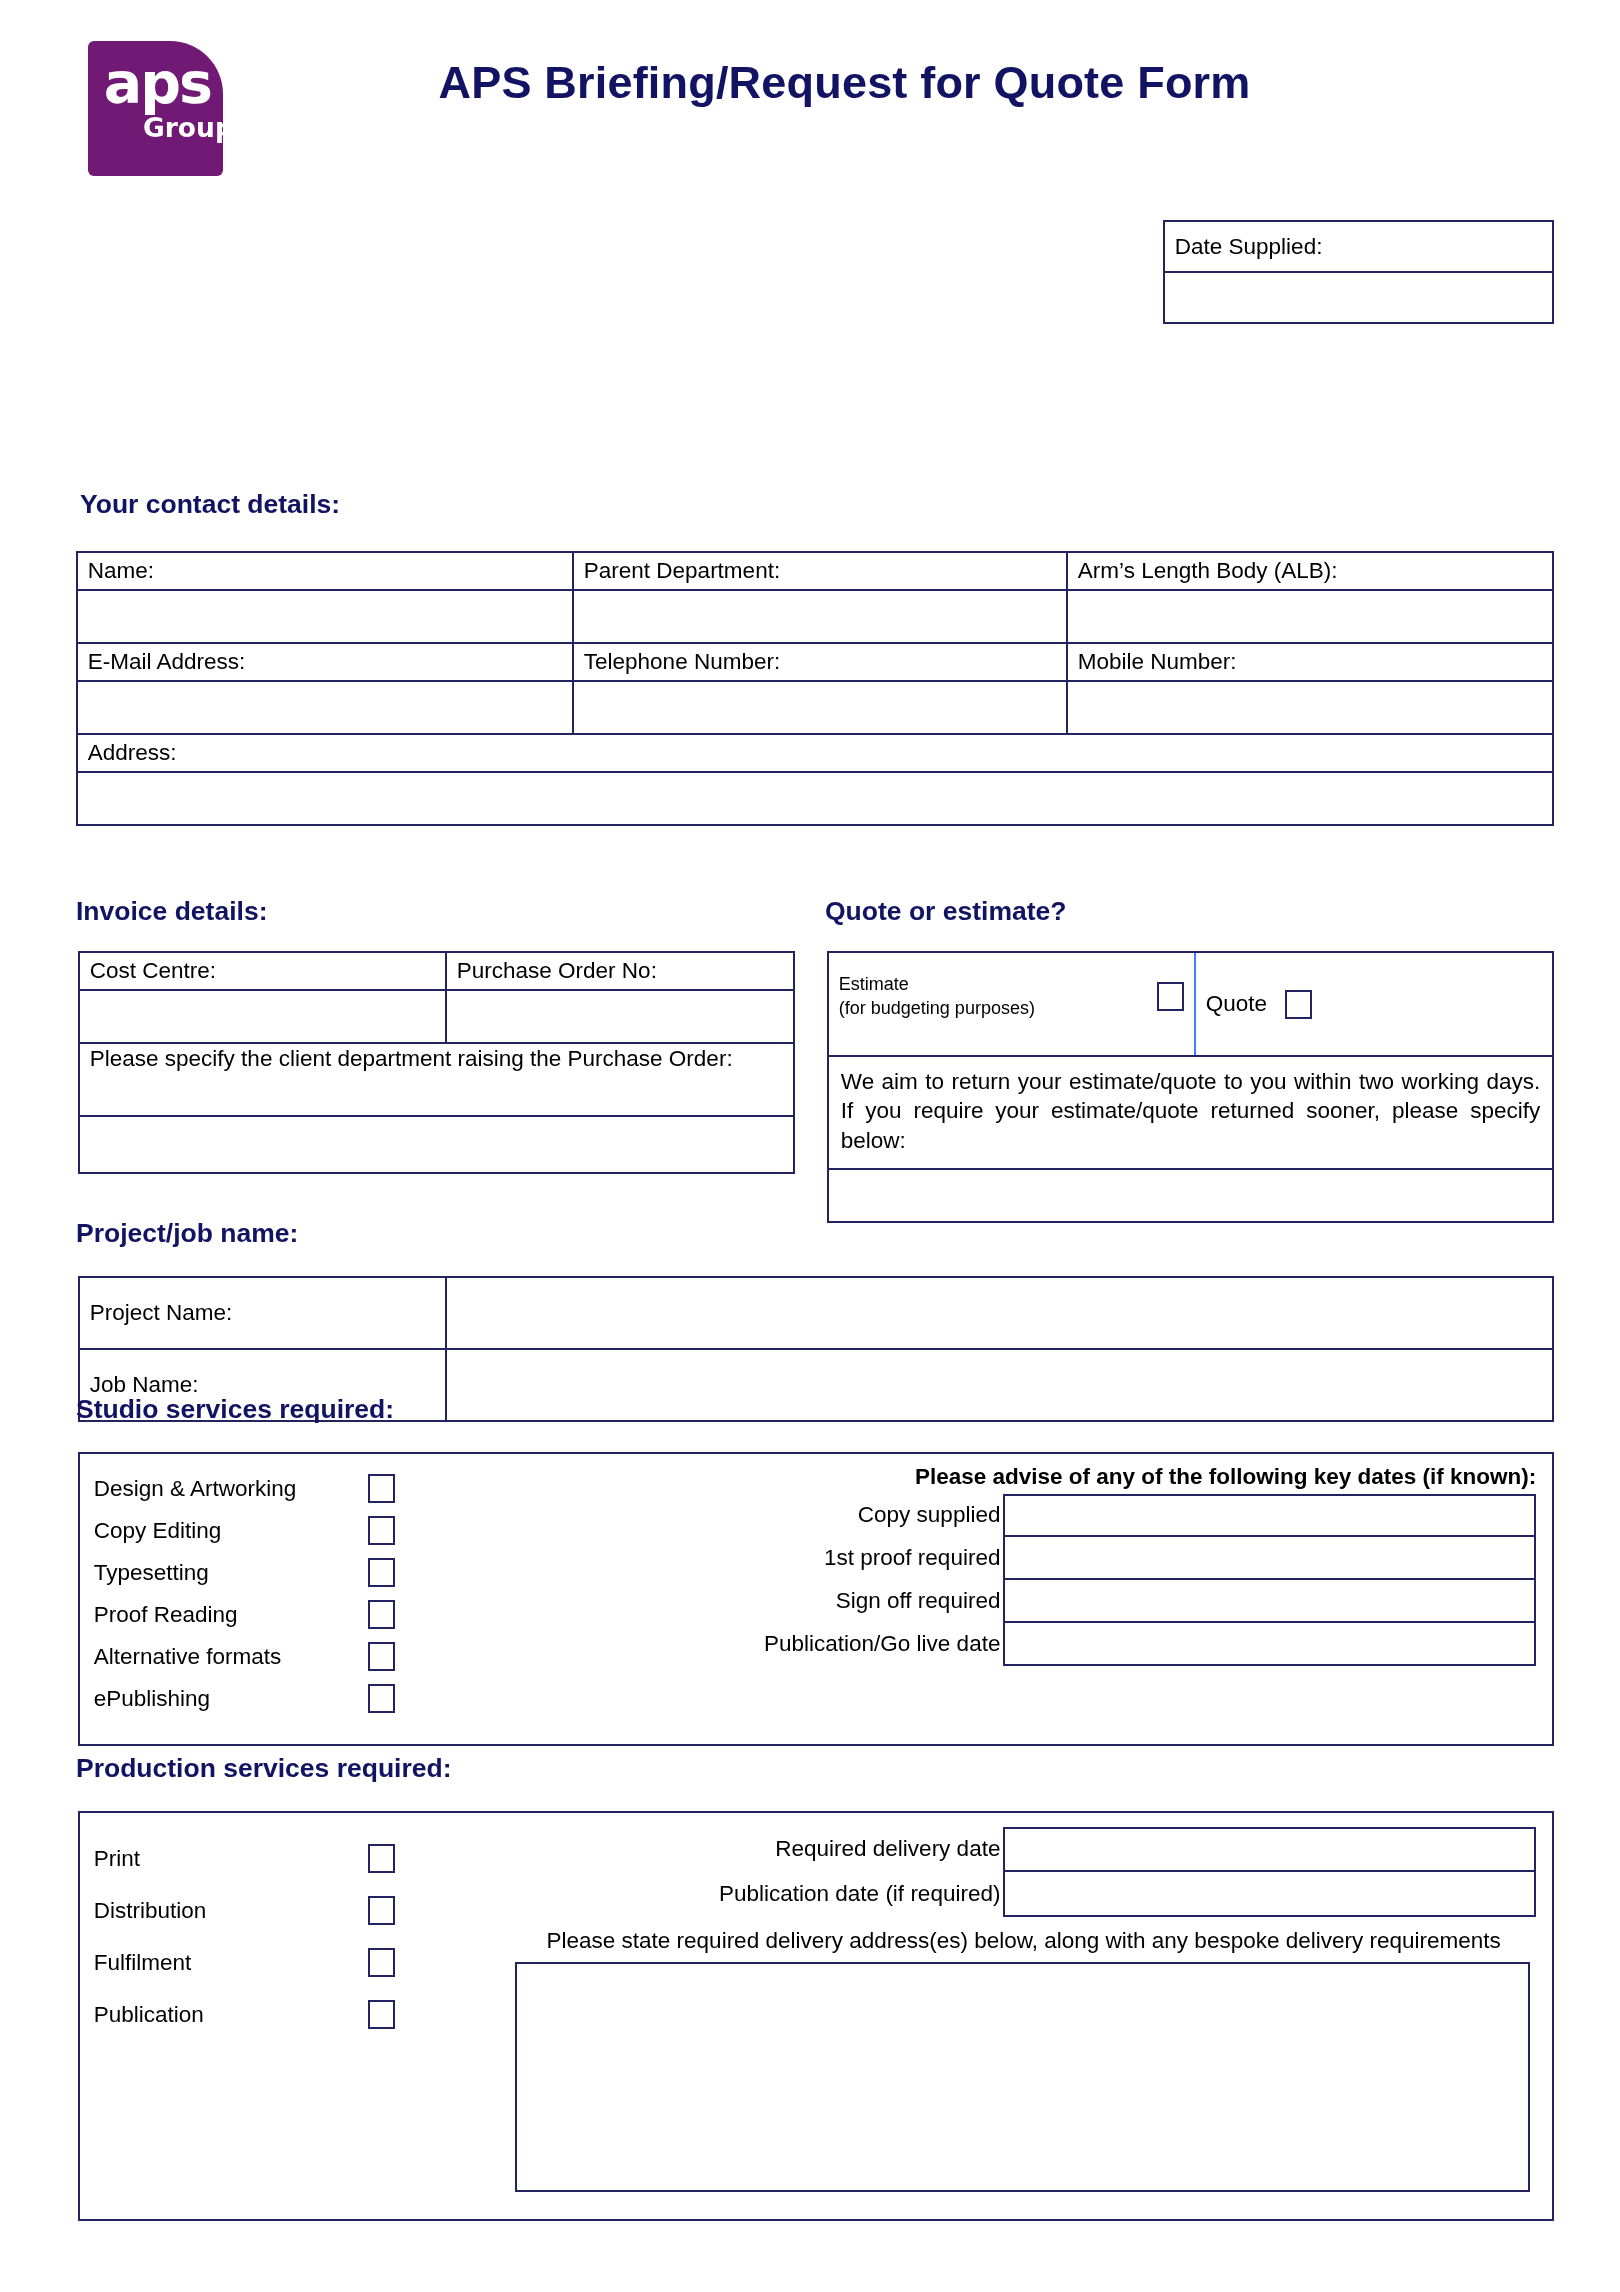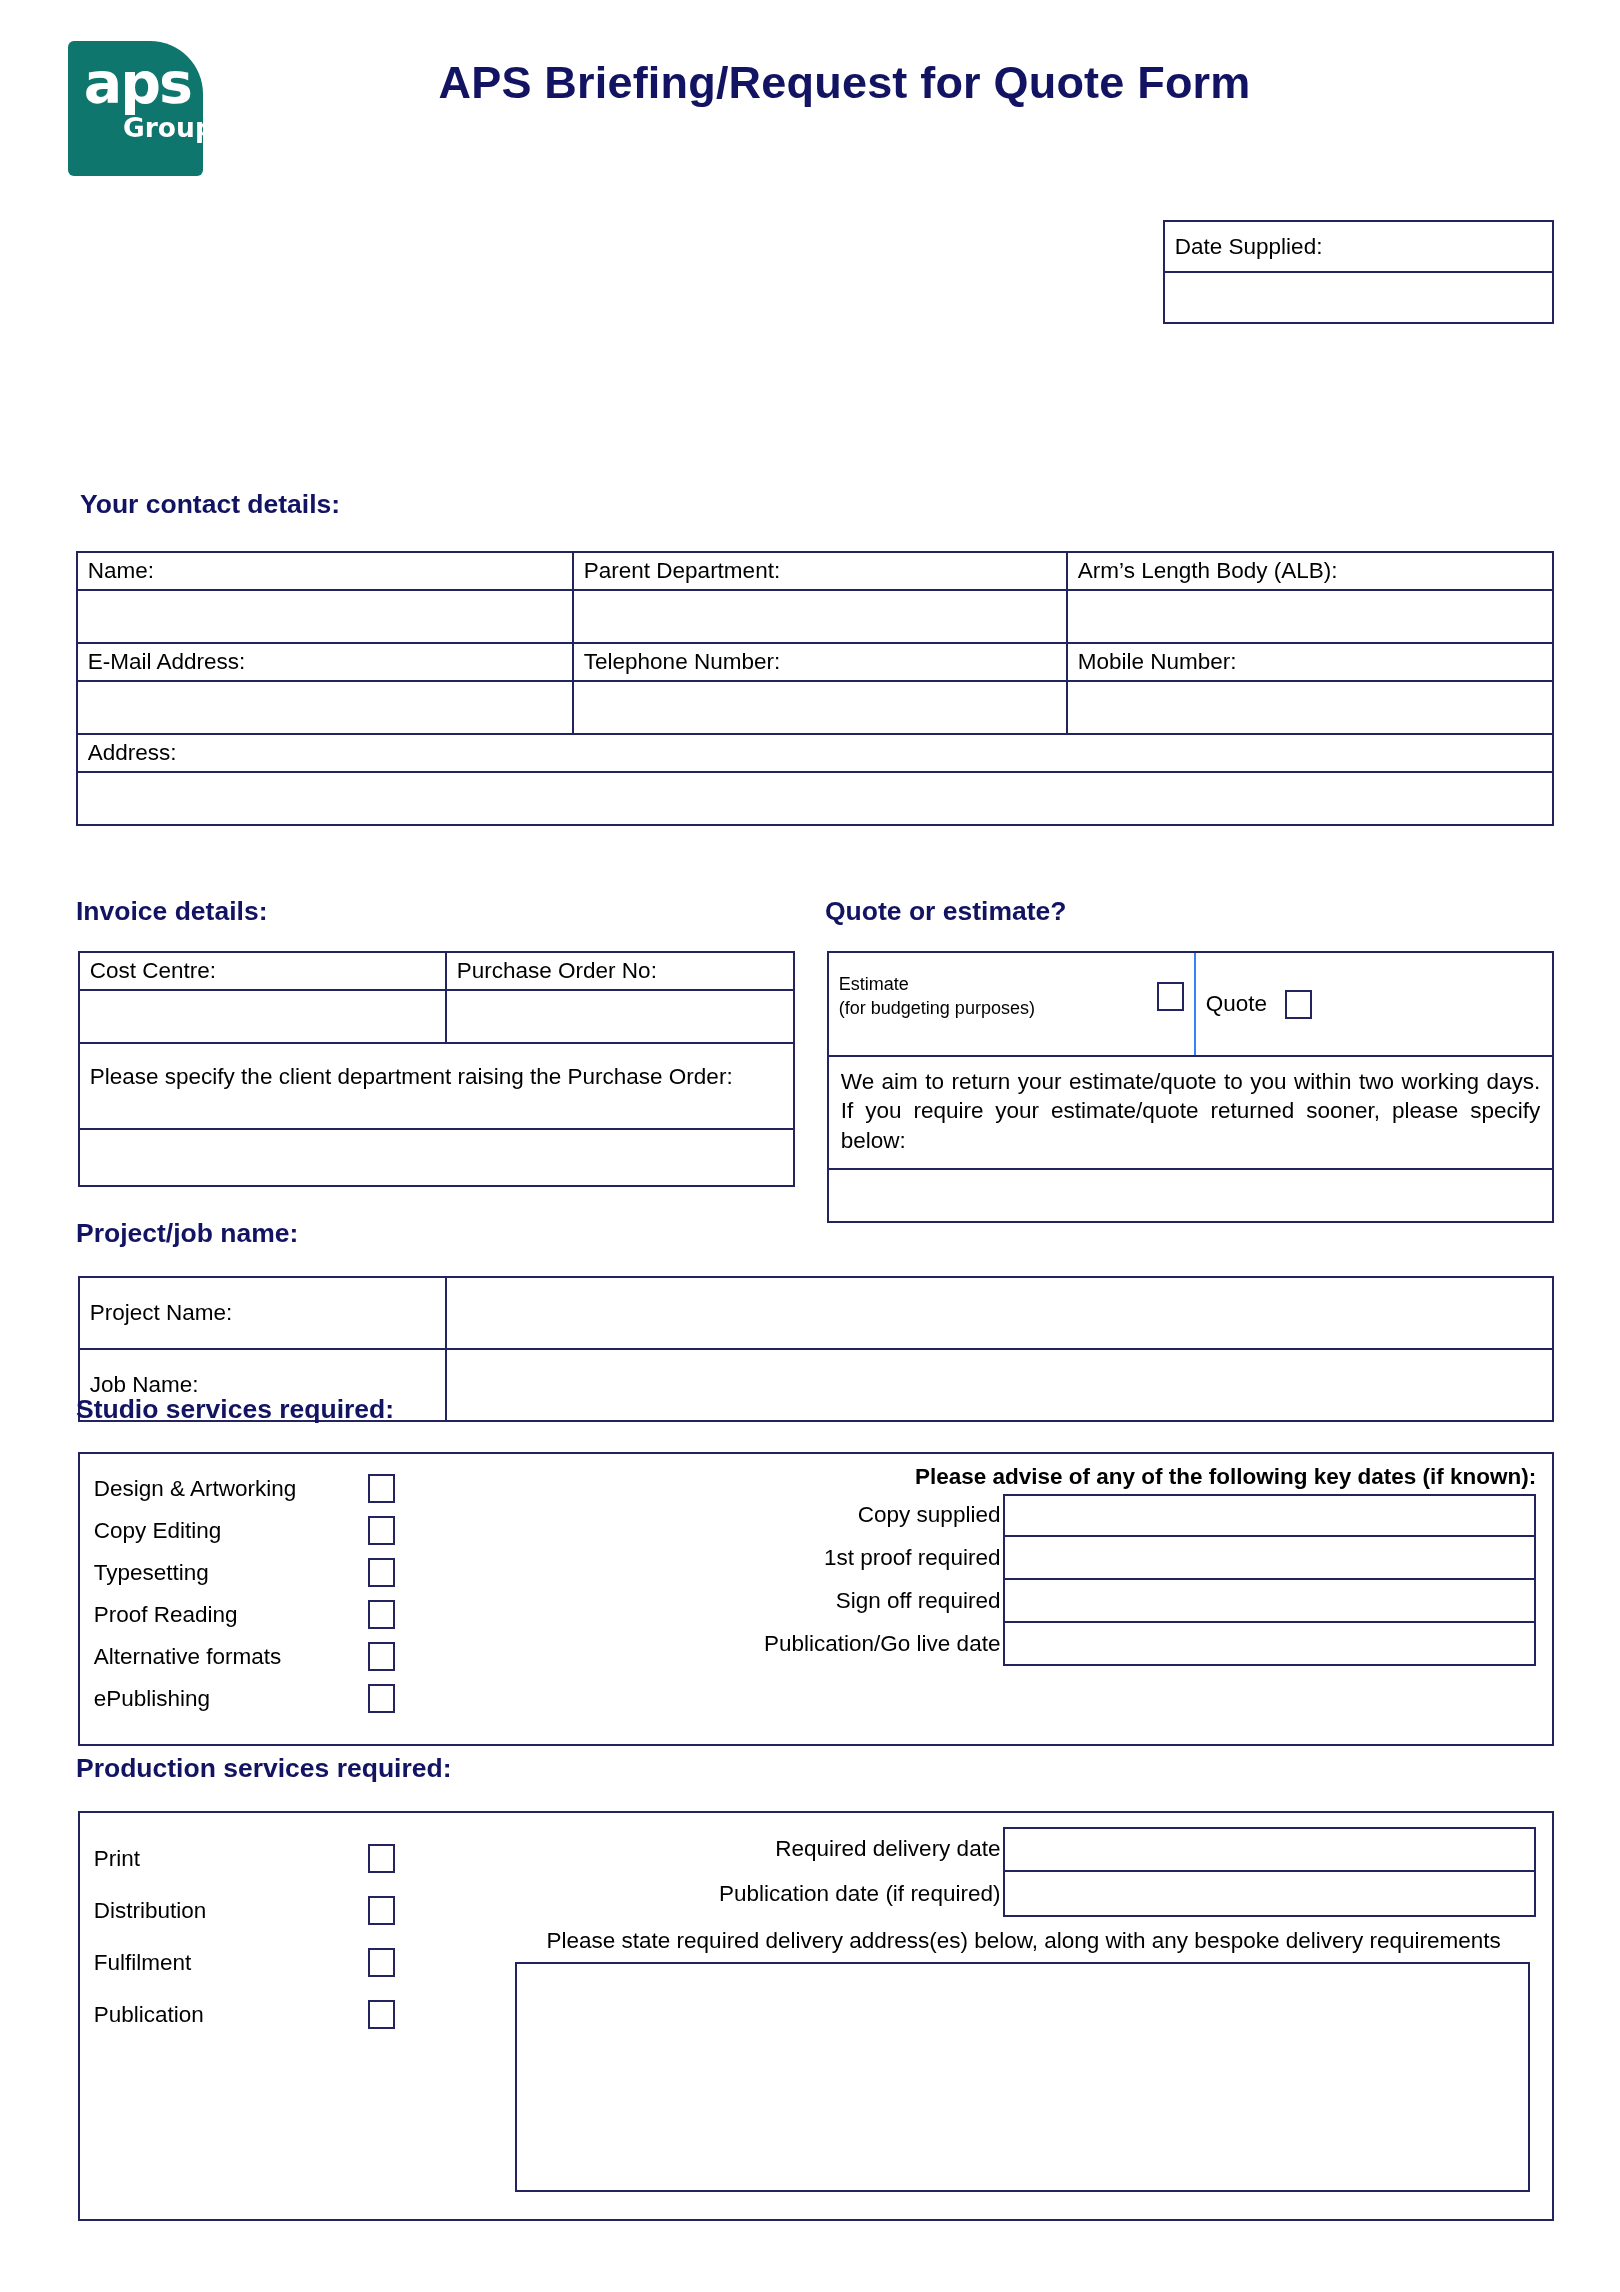--- a/index.html
+++ b/index.html
@@ -22,25 +22,25 @@
     padding: 0;
   }
 
   
   .header {
     position: relative;
     height: 186px;
   }
   .logo {
     position: absolute;
-    left: 68px;
+    left: 88px;
     top: 41px;
     width: 135px;
     height: 135px;
-    background: #0f766e;
+    background: #701a75;
     border-radius: 5.9px 53px 5.9px 5.9px;
     color: #ffffff;
     overflow: hidden;
   }
   .logo-aps {
     position: absolute;
     left: 15.7px;
     top: 13.7px;
     font-size: 57px;
     font-weight: bold;
@@ -135,21 +135,21 @@
   
   .invoice-head { position: absolute; left: 76px; top: 897px; }
   .invoice-wrap {
     position: absolute;
     left: 78px;
     top: 951px;
     width: 717px;
   }
   .i1 { width: 365px; }
   .i2 { flex: 1; }
-  .i-note { height: 84px; align-items: flex-start; padding-top: 19px; }
+  .i-note { height: 71px; align-items: flex-start; padding-top: 1px; }
   .i-note-in { height: 55px; }
 
   
   .quote-head { position: absolute; left: 825px; top: 897px; }
   .quote-wrap {
     position: absolute;
     left: 827px;
     top: 951px;
     width: 727px;
   }

